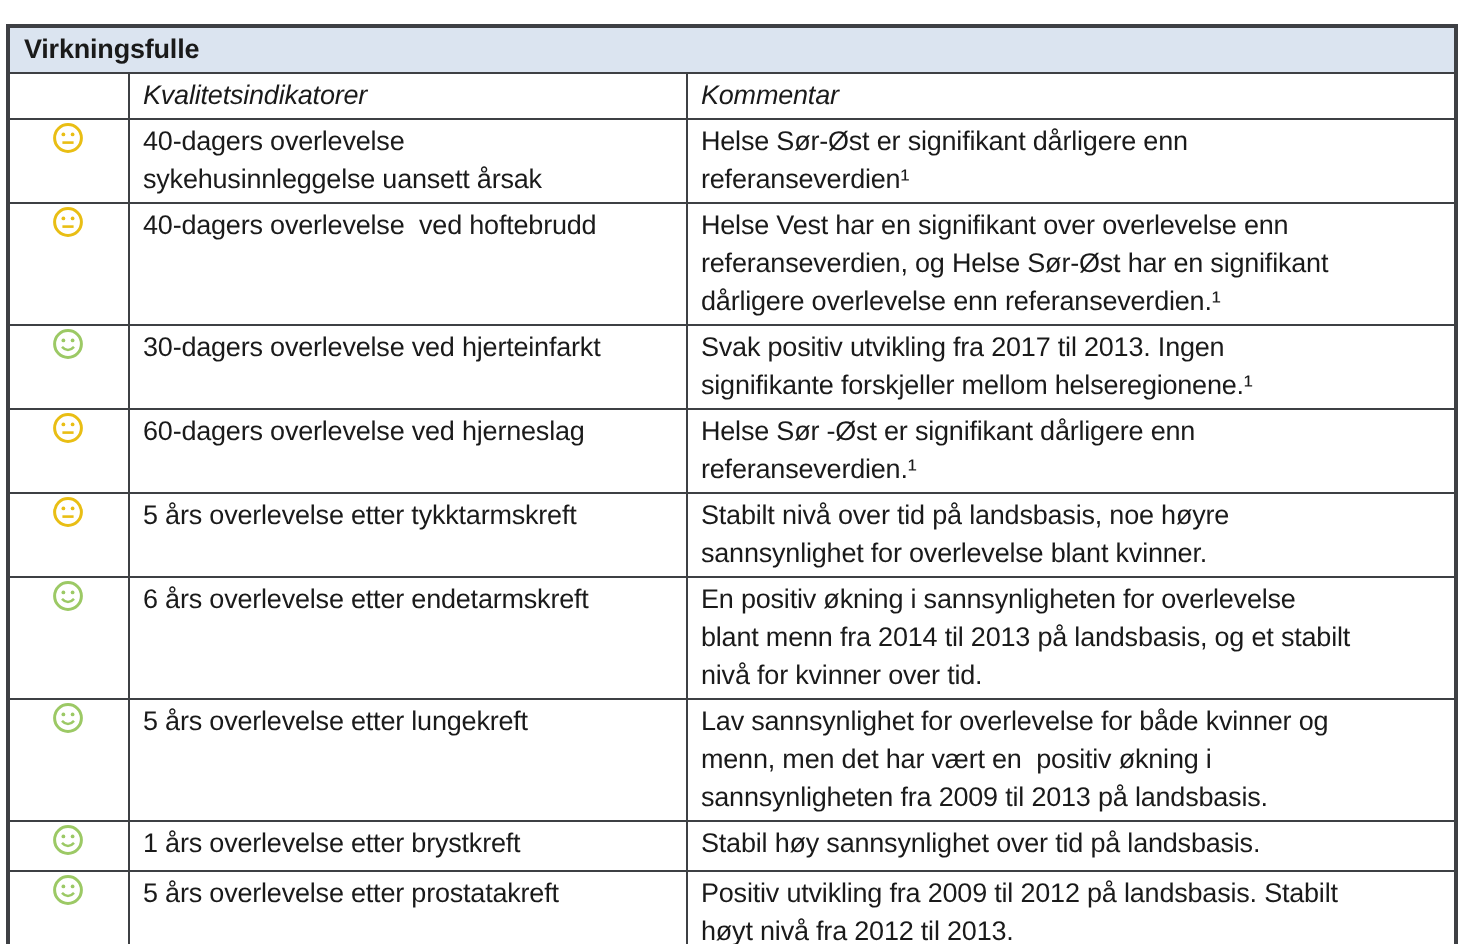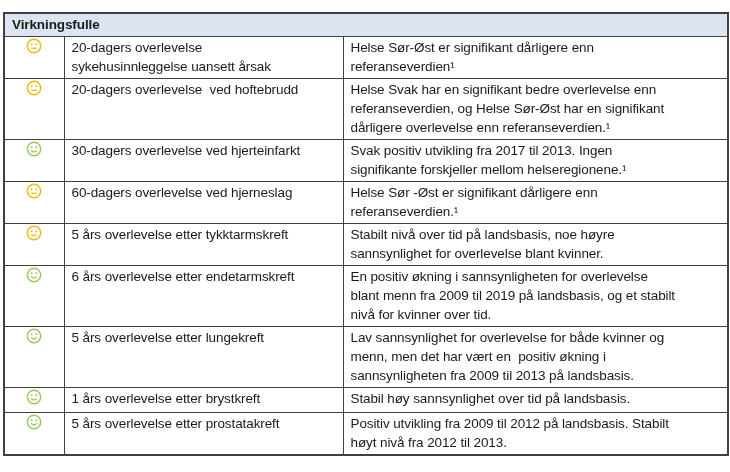--- a/index.html
+++ b/index.html
@@ -74,35 +74,44 @@
       <col style="width:60px">
       <col style="width:279px">
       <col style="width:385px">
     </colgroup>
     <tbody>
       <tr style="height:20px">
         <td class="title-cell" colspan="3">
           <span class="cell-text">Virkningsfulle</span>
         </td>
       </tr>
-
-      <tr style="height:41px">
-        <td class="smiley-cell">
-          <span class="smiley neutral">
-            <svg width="16" height="16" viewBox="0 0 16 16">
-              <circle cx="8" cy="8" r="6.7" fill="none" stroke="currentColor" stroke-width="1.5"></circle>
-              <circle cx="5.7" cy="6.2" r="0.95" fill="currentColor"></circle>
-              <circle cx="10.3" cy="6.2" r="0.95" fill="currentColor"></circle>
-              <line class="mouth-line" x1="5.2" y1="10.3" x2="10.8" y2="10.3" stroke="currentColor" stroke-width="1.3"></line>
-              <path class="mouth-smile" d="M5 9.4 Q8 12.6 11 9.4" fill="none" stroke="currentColor" stroke-width="1.3"></path>
-            </svg>
-          </span>
-        </td>
-        <td>
-            <span class="cell-text">20-dagers overlevelse
+      <tr style="height:21px">
+        <td></td>
+        <td class="colhead-cell">
+          <span class="cell-text">Kvalitetsindikatorer</span>
+        </td>
+        <td class="colhead-cell">
+          <span class="cell-text">Kommentar</span>
+        </td>
+      </tr>
+
+      <tr style="height:41px">
+        <td class="smiley-cell">
+          <span class="smiley neutral">
+            <svg width="16" height="16" viewBox="0 0 16 16">
+              <circle cx="8" cy="8" r="6.7" fill="none" stroke="currentColor" stroke-width="1.5"></circle>
+              <circle cx="5.7" cy="6.2" r="0.95" fill="currentColor"></circle>
+              <circle cx="10.3" cy="6.2" r="0.95" fill="currentColor"></circle>
+              <line class="mouth-line" x1="5.2" y1="10.3" x2="10.8" y2="10.3" stroke="currentColor" stroke-width="1.3"></line>
+              <path class="mouth-smile" d="M5 9.4 Q8 12.6 11 9.4" fill="none" stroke="currentColor" stroke-width="1.3"></path>
+            </svg>
+          </span>
+        </td>
+        <td>
+            <span class="cell-text">40-dagers overlevelse
 sykehusinnleggelse uansett årsak</span>
           </td>
         <td>
             <span class="cell-text">Helse Sør-Øst er signifikant dårligere enn
 referanseverdien¹</span>
           </td>
       </tr>
 
       <tr style="height:58px">
         <td class="smiley-cell">
@@ -110,24 +119,24 @@
             <svg width="16" height="16" viewBox="0 0 16 16">
               <circle cx="8" cy="8" r="6.7" fill="none" stroke="currentColor" stroke-width="1.5"></circle>
               <circle cx="5.7" cy="6.2" r="0.95" fill="currentColor"></circle>
               <circle cx="10.3" cy="6.2" r="0.95" fill="currentColor"></circle>
               <line class="mouth-line" x1="5.2" y1="10.3" x2="10.8" y2="10.3" stroke="currentColor" stroke-width="1.3"></line>
               <path class="mouth-smile" d="M5 9.4 Q8 12.6 11 9.4" fill="none" stroke="currentColor" stroke-width="1.3"></path>
             </svg>
           </span>
         </td>
         <td>
-            <span class="cell-text">20-dagers overlevelse  ved hoftebrudd</span>
-          </td>
-        <td>
-            <span class="cell-text">Helse Svak har en signifikant bedre overlevelse enn
+            <span class="cell-text">40-dagers overlevelse  ved hoftebrudd</span>
+          </td>
+        <td>
+            <span class="cell-text">Helse Vest har en signifikant over overlevelse enn
 referanseverdien, og Helse Sør-Øst har en signifikant
 dårligere overlevelse enn referanseverdien.¹</span>
           </td>
       </tr>
 
       <tr style="height:41px">
         <td class="smiley-cell">
           <span class="smiley happy">
             <svg width="16" height="16" viewBox="0 0 16 16">
               <circle cx="8" cy="8" r="6.7" fill="none" stroke="currentColor" stroke-width="1.5"></circle>
@@ -199,21 +208,21 @@
               <line class="mouth-line" x1="5.2" y1="10.3" x2="10.8" y2="10.3" stroke="currentColor" stroke-width="1.3"></line>
               <path class="mouth-smile" d="M5 9.4 Q8 12.6 11 9.4" fill="none" stroke="currentColor" stroke-width="1.3"></path>
             </svg>
           </span>
         </td>
         <td>
             <span class="cell-text">6 års overlevelse etter endetarmskreft</span>
           </td>
         <td>
             <span class="cell-text">En positiv økning i sannsynligheten for overlevelse
-blant menn fra 2009 til 2019 på landsbasis, og et stabilt
+blant menn fra 2014 til 2013 på landsbasis, og et stabilt
 nivå for kvinner over tid.</span>
           </td>
       </tr>
 
       <tr style="height:60px">
         <td class="smiley-cell">
           <span class="smiley happy">
             <svg width="16" height="16" viewBox="0 0 16 16">
               <circle cx="8" cy="8" r="6.7" fill="none" stroke="currentColor" stroke-width="1.5"></circle>
               <circle cx="5.7" cy="6.2" r="0.95" fill="currentColor"></circle>

